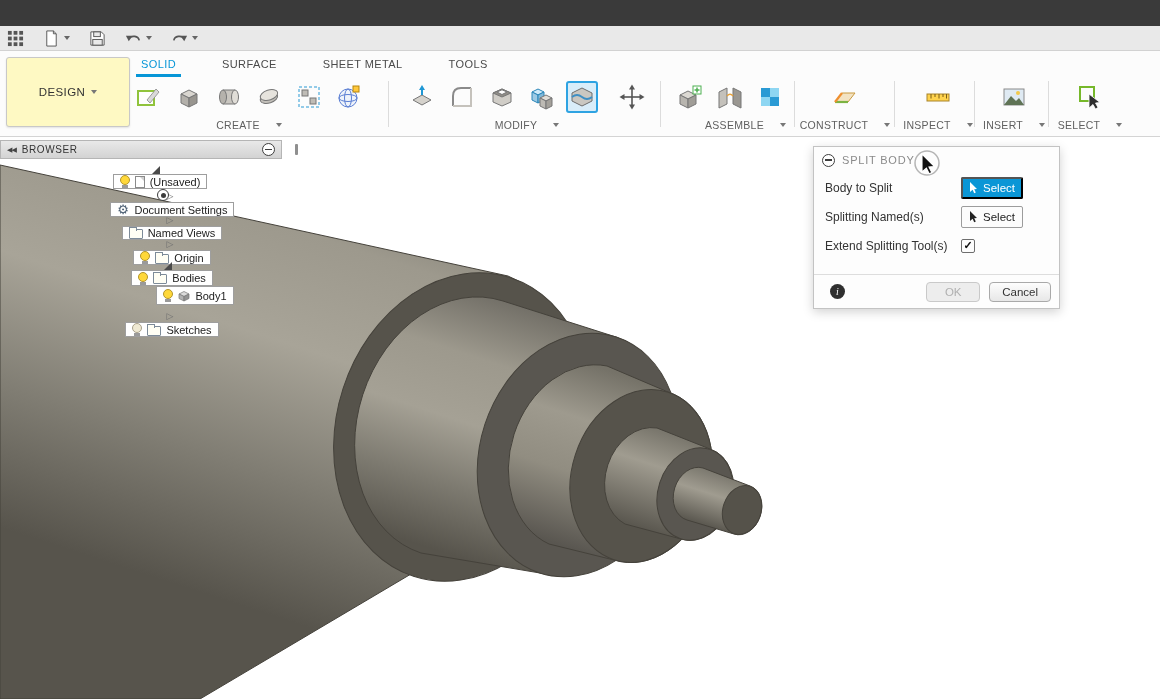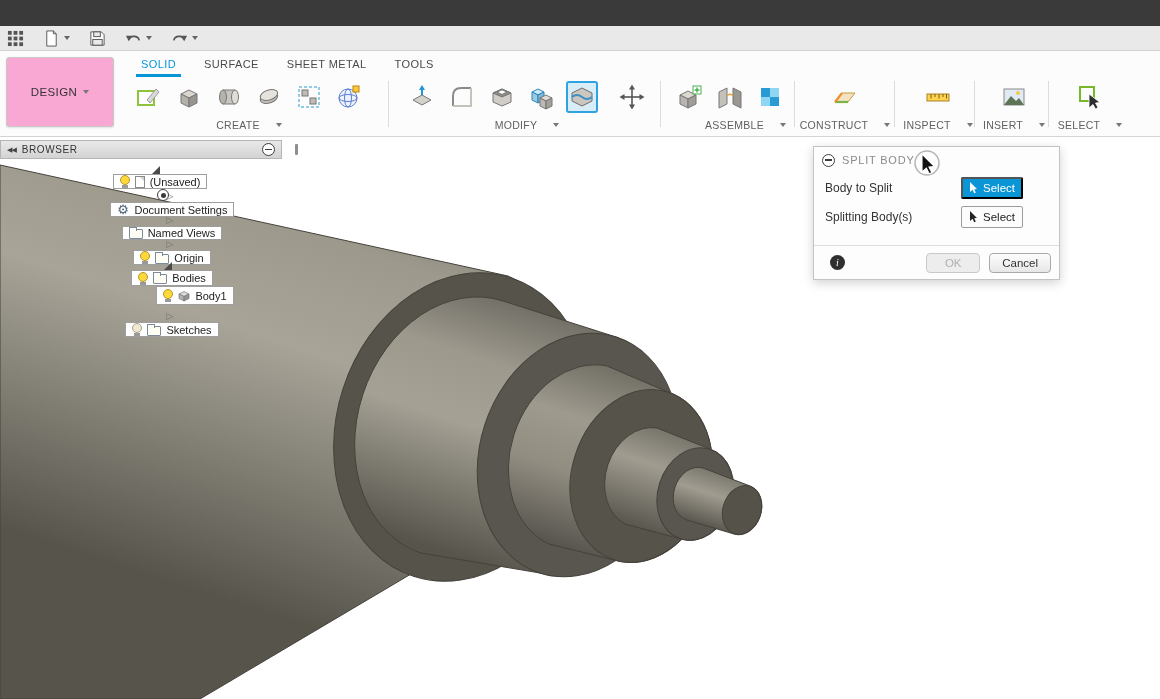--- a/index.html
+++ b/index.html
@@ -15,27 +15,27 @@
   .quickbar { position:absolute; left:0; top:26px; width:1160px; height:25px; background:#e9e9e9;
               border-bottom:1px solid #d2d2d2; display:flex; align-items:center; padding:0 6px; gap:18px; z-index:20; }
   .qbtn { display:inline-flex; align-items:center; justify-content:center; width:18px; height:18px; }
   .qbtn svg { width:17px; height:17px; }
   .qgroup { display:inline-flex; align-items:center; gap:4px; }
   .qcaret { width:0; height:0; border-left:3.5px solid transparent; border-right:3.5px solid transparent; border-top:4px solid #666; }
 
   .toolbar-area { position:absolute; left:0; top:51px; width:1160px; height:86px; background:#fcfcfc;
                   border-bottom:1px solid #d4d4d4; z-index:20; }
 
-  .design-box { position:absolute; left:6px; top:6px; width:108px; height:70px; background:#f9a8d4;
+  .design-box { position:absolute; left:6px; top:6px; width:124px; height:70px; background:#fef9c3;
                 border:1px solid #c8c8c8; border-radius:3px; box-shadow:0 1px 2px rgba(0,0,0,.10);
                 display:flex; align-items:center; justify-content:center; gap:6px; }
   .design-label { font-size:11.5px; letter-spacing:.4px; color:#333; }
   .caret { width:0; height:0; border-left:3.5px solid transparent; border-right:3.5px solid transparent; border-top:4px solid #777; }
 
-  .tabs { position:absolute; left:138px; top:0; height:26px; display:flex; gap:22px; align-items:flex-end; }
+  .tabs { position:absolute; left:138px; top:0; height:26px; display:flex; gap:40px; align-items:flex-end; }
   .tab { position:relative; font-size:11px; letter-spacing:.4px; color:#4a4a4a; padding:5px 3px 7px 3px; cursor:default; }
   .tab.active { color:#0696d7; }
   .tab.active::after { content:""; position:absolute; left:-2px; right:-2px; bottom:0; height:3px; background:#0696d7; }
 
   .rgroup { position:absolute; top:27px; display:flex; flex-direction:column; align-items:center; }
   .ricons { display:flex; align-items:center; gap:8px; height:38px; }
   .ribtn { width:32px; height:32px; display:flex; align-items:center; justify-content:center; border-radius:3px; }
   .ribtn svg { width:26px; height:26px; }
   .ribtn.active { background:#d9edf9; border:2px solid #2ea3e2; }
   .rlabel-row { display:flex; align-items:center; gap:16px; margin-top:3px; }
@@ -538,28 +538,36 @@
       <span class="d-control">
         <button class="sel-btn active-sel">
           <svg width="9" height="12" viewBox="0 0 9 12">
               <polygon points="1,0 1,10 3.6,7.8 5.2,11.2 6.8,10.4 5.2,7.2 8,7" fill="#ffffff"></polygon>
             </svg>
           <span>Select</span>
         </button>
       </span>
     </div>
     <div class="d-row">
-      <span class="d-label">Splitting Body(s)</span>
+      <span class="d-label">Splitting Named(s)</span>
       <span class="d-control">
         <button class="sel-btn normal-sel">
           <svg width="9" height="12" viewBox="0 0 9 12">
               <polygon points="1,0 1,10 3.6,7.8 5.2,11.2 6.8,10.4 5.2,7.2 8,7" fill="#222222"></polygon>
             </svg>
           <span>Select</span>
         </button>
+      </span>
+    </div>
+    <div class="d-row">
+      <span class="d-label">Extend Splitting Tool(s)</span>
+      <span class="d-control">
+        <span class="checkbox">
+          <span class="checkmark">✓</span>
+        </span>
       </span>
     </div>
     <div class="d-spacer"></div>
     <div class="d-footer">
       <span class="info-icon"></span>
       <div class="d-buttons">
         <button class="ok-btn">OK</button>
         <button class="cancel-btn">Cancel</button>
       </div>
     </div>

